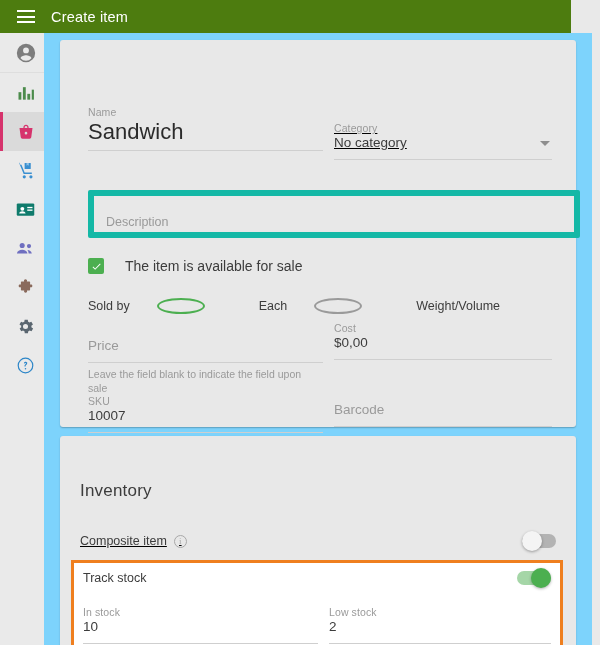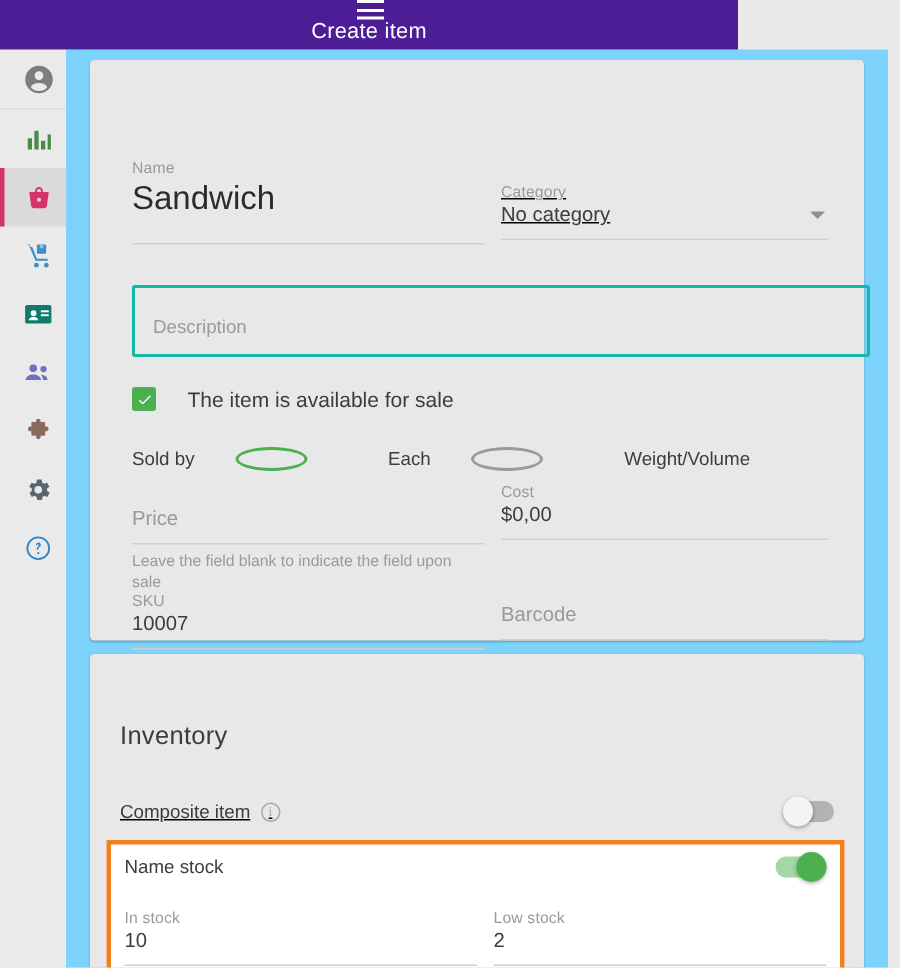--- a/index.html
+++ b/index.html
@@ -6,25 +6,24 @@
   html, body {
     width: 600px; height: 645px;
     font-family: "Liberation Sans", sans-serif;
     background: #e9e9e9;
     overflow: hidden;
   }
 
   
   .topbar {
     position: absolute; top: 0; left: 0;
-    width: 492px; height: 33px;
-    background: #4c1d95;
+    width: 571px; height: 33px;
+    background: #4d7c0f;
     display: flex; align-items: center;
     z-index: 5;
-    flex-direction: column;
   }
   .hamburger {
     width: 18px; height: 13px;
     margin-left: 17px; margin-right: 16px;
     display: flex; flex-direction: column; justify-content: space-between;
     cursor: pointer;
   }
   .hamburger i { display: block; height: 2px; background: #ffffff; border-radius: 0; }
   .topbar-title {
     color: #ffffff; font-size: 14.5px; letter-spacing: .2px;
@@ -71,30 +70,30 @@
   
   .field { position: absolute; }
   .flabel {
     font-size: 10.5px; color: #9a9a9a; line-height: 12px; letter-spacing: .1px;
   }
   .fvalue {
     font-size: 13.5px; color: #3c3c3c; line-height: 18px;
     border-bottom: 1px solid #cfcfcf; padding-bottom: 7px;
   }
   .fvalue.ph { color: #9a9a9a; }
-  .fvalue.big { font-size: 22px; line-height: 28px; color: #2b2b2b; padding-bottom: 16px; }
+  .fvalue.big { font-size: 22px; line-height: 28px; color: #2b2b2b; padding-bottom: 4px; }
   .fhint {
     font-size: 10.5px; color: #9a9a9a; line-height: 14px; margin-top: 4px;
   }
 
   
   .desc-box {
     position: absolute; left: 28px; top: 150px;
     width: 492px; height: 48px;
-    border: 2px solid #14b8a6; border-radius: 2px;
+    border: 6px solid #14b8a6; border-radius: 2px;
     background: transparent;
   }
   .desc-box span {
     position: absolute; left: 12px; top: 19px;
     font-size: 12.5px; color: #9a9a9a;
   }
 
   
   .chk-row { position: absolute; left: 28px; top: 218px; display: flex; align-items: center; }
   .chk {
@@ -340,21 +339,21 @@
       </div>
       <div class="switch">
         <span class="track"></span>
         <span class="knob"></span>
       </div>
     </div>
 
     <div class="highlight">
 
       <div class="toggle-row" style="left:9px; top:8px; width:468px;">
-        <div class="toggle-label">Name stock</div>
+        <div class="toggle-label">Track stock</div>
         <div class="switch on">
           <span class="track"></span>
           <span class="knob"></span>
         </div>
       </div>
 
       <div class="field" style="left:9px; top:43px; width:235px;">
         <div class="flabel">In stock</div>
         <div class="fvalue">10</div>
       </div>

